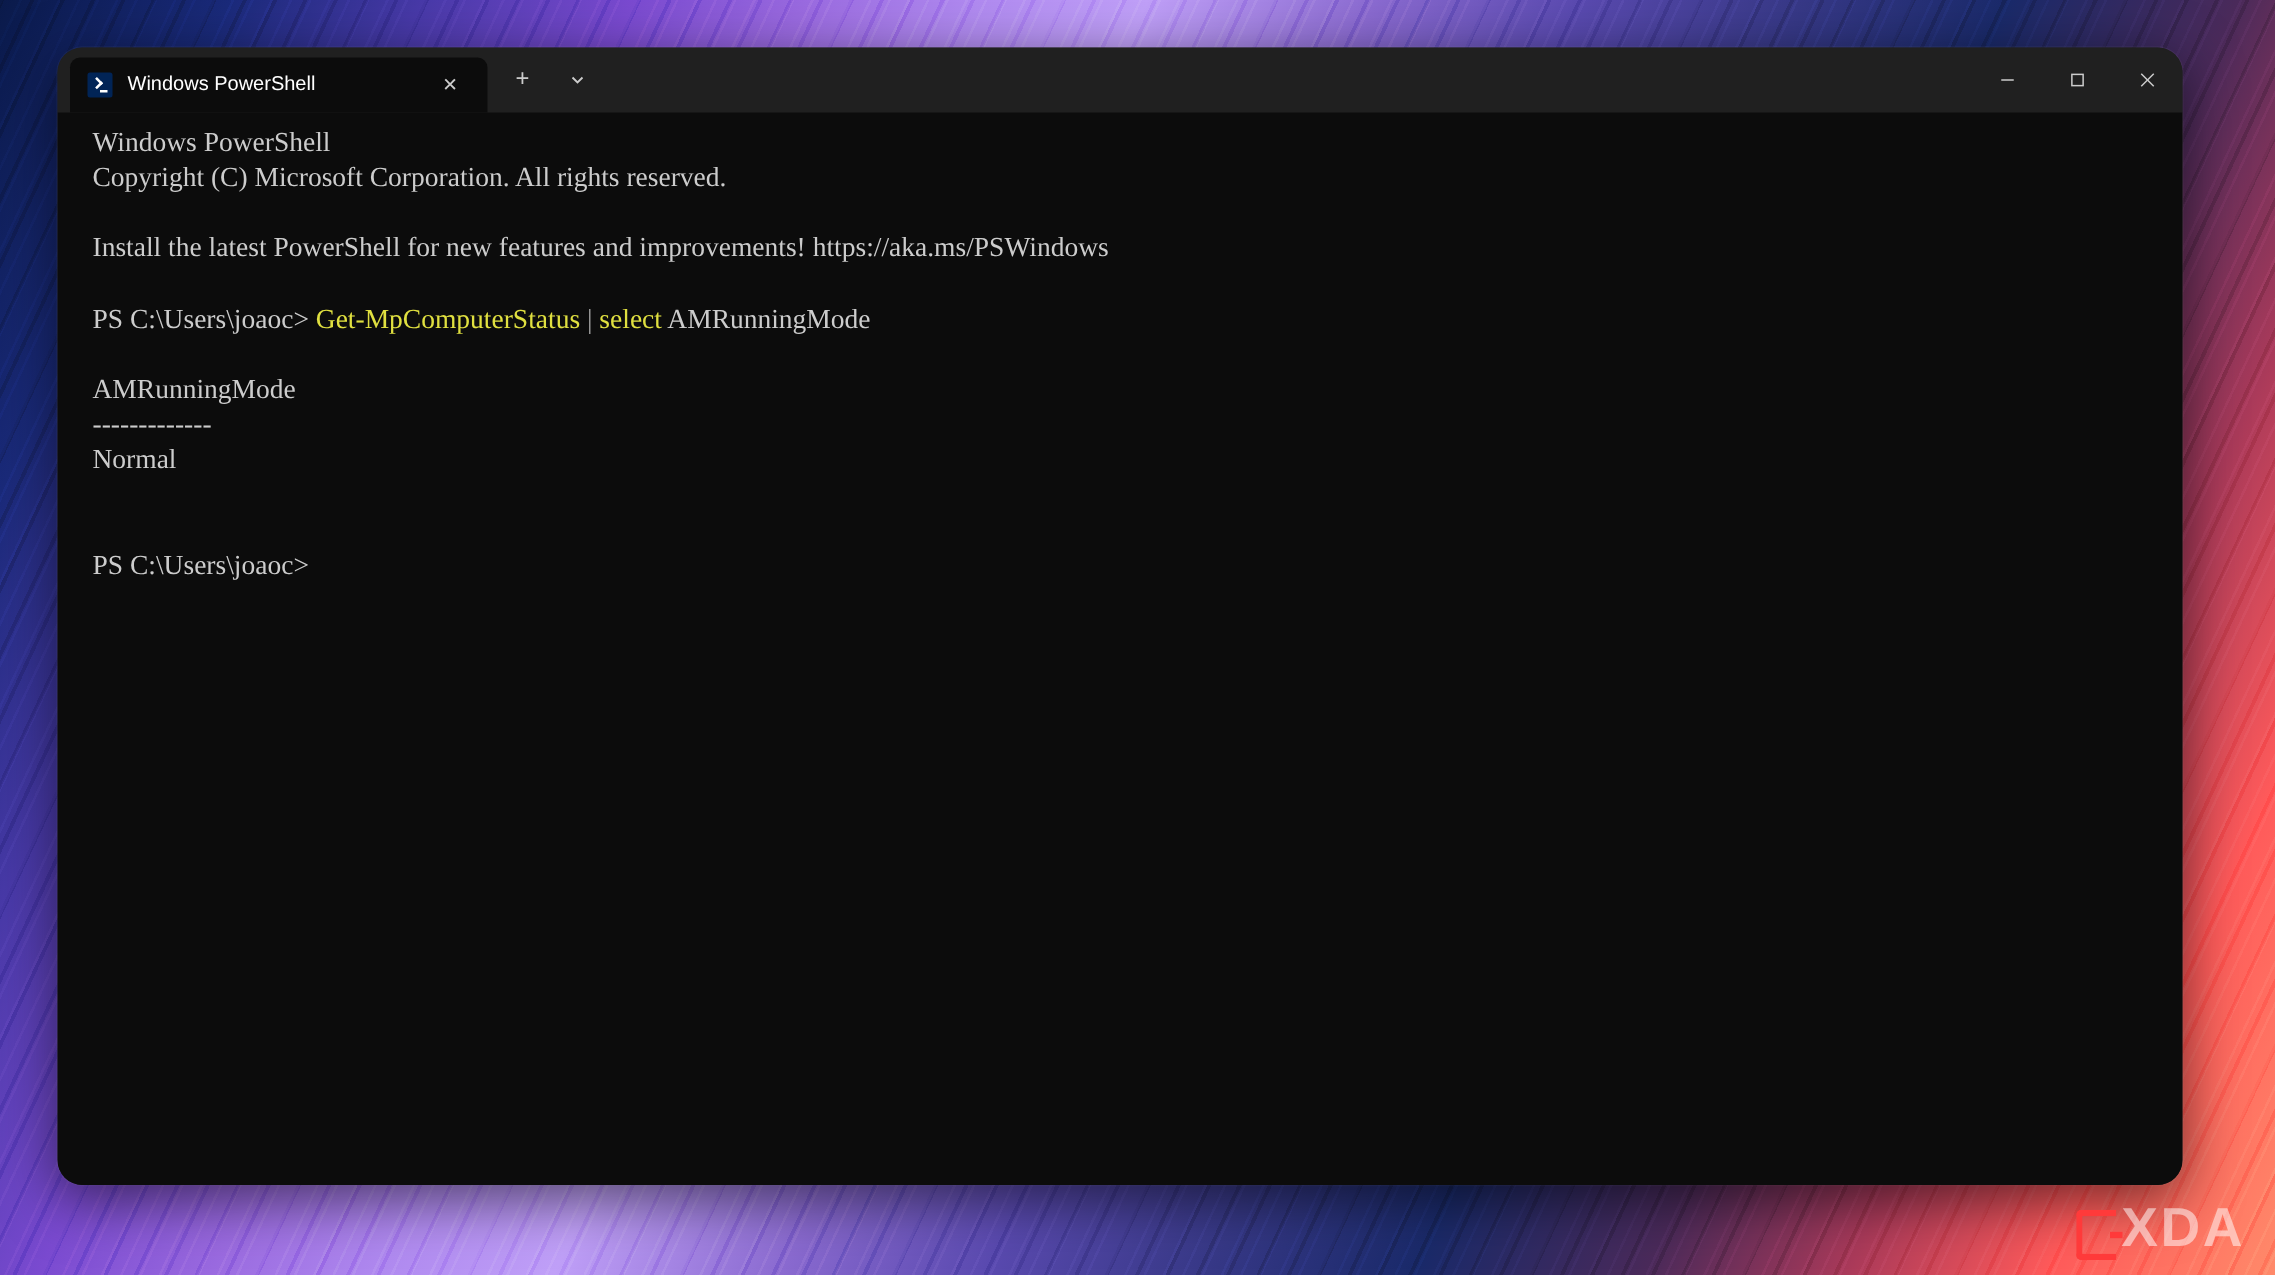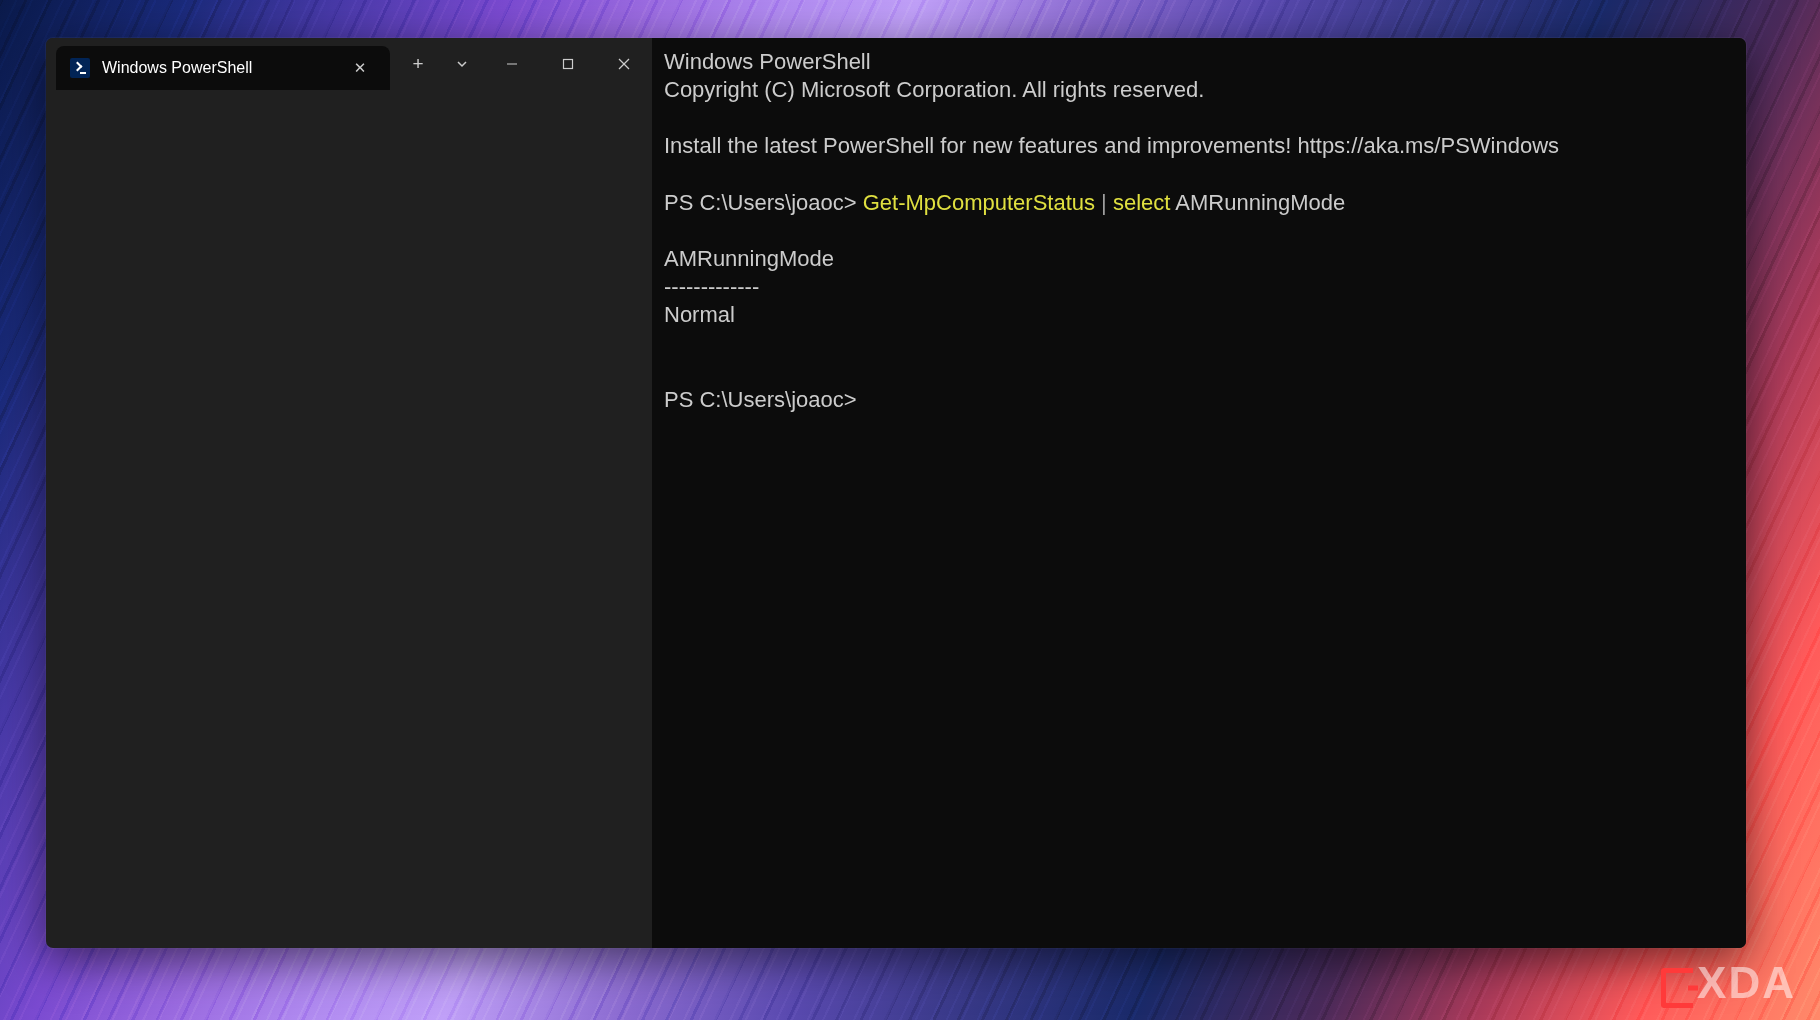--- a/index.html
+++ b/index.html
@@ -21,23 +21,23 @@
       repeating-linear-gradient(115deg,
         rgba(0,0,0,0.15) 0px, rgba(0,0,0,0.15) 3px,
         transparent 3px, transparent 22px);
     mix-blend-mode: overlay;
   }
   .terminal-window {
     position: absolute;
     left: 46px; top: 38px;
     width: 1700px; height: 910px;
     background: #202020;
-    border-radius: 7px;
+    border-radius: 20px;
     box-shadow: 0 12px 46px rgba(0,0,0,0.55), 0 0 0 1px rgba(255,255,255,0.05);
-    display: flex; flex-direction: row;
+    display: flex; flex-direction: column;
     overflow: hidden;
   }
   .titlebar {
     height: 52px;
     background: #202020;
     display: flex;
     align-items: center;
   }
   .tab {
     background: #0c0c0c;
@@ -82,22 +82,22 @@
   }
   .new-tab{font-size:19px;margin-left:6px;}
   .dropdown{font-size:11px;margin-left:0;}
   .spacer{flex:1;}
   .win-controls{display:flex;}
   .win-btn{
     width:56px;height:40px;display:flex;align-items:center;justify-content:center;
     color:#ccc;cursor:pointer;
   }
   .terminal-body{
-    flex:1; background:#0c0c0c; padding: 10px 12px;
-    font-family: Liberation Sans, sans-serif;
+    flex:1; background:#0c0c0c; padding: 10px 28px;
+    font-family: Liberation Serif, serif;
     font-size: 22px;
     line-height: 1.28;
     color:#cccccc;
     white-space: pre;
     overflow:hidden;
   }
   .cmd-yellow{color:#e0e040;}
   .cmd-gray{color:#9e9e9e;}
   .watermark{
     position:absolute; right:24px; bottom:12px;

